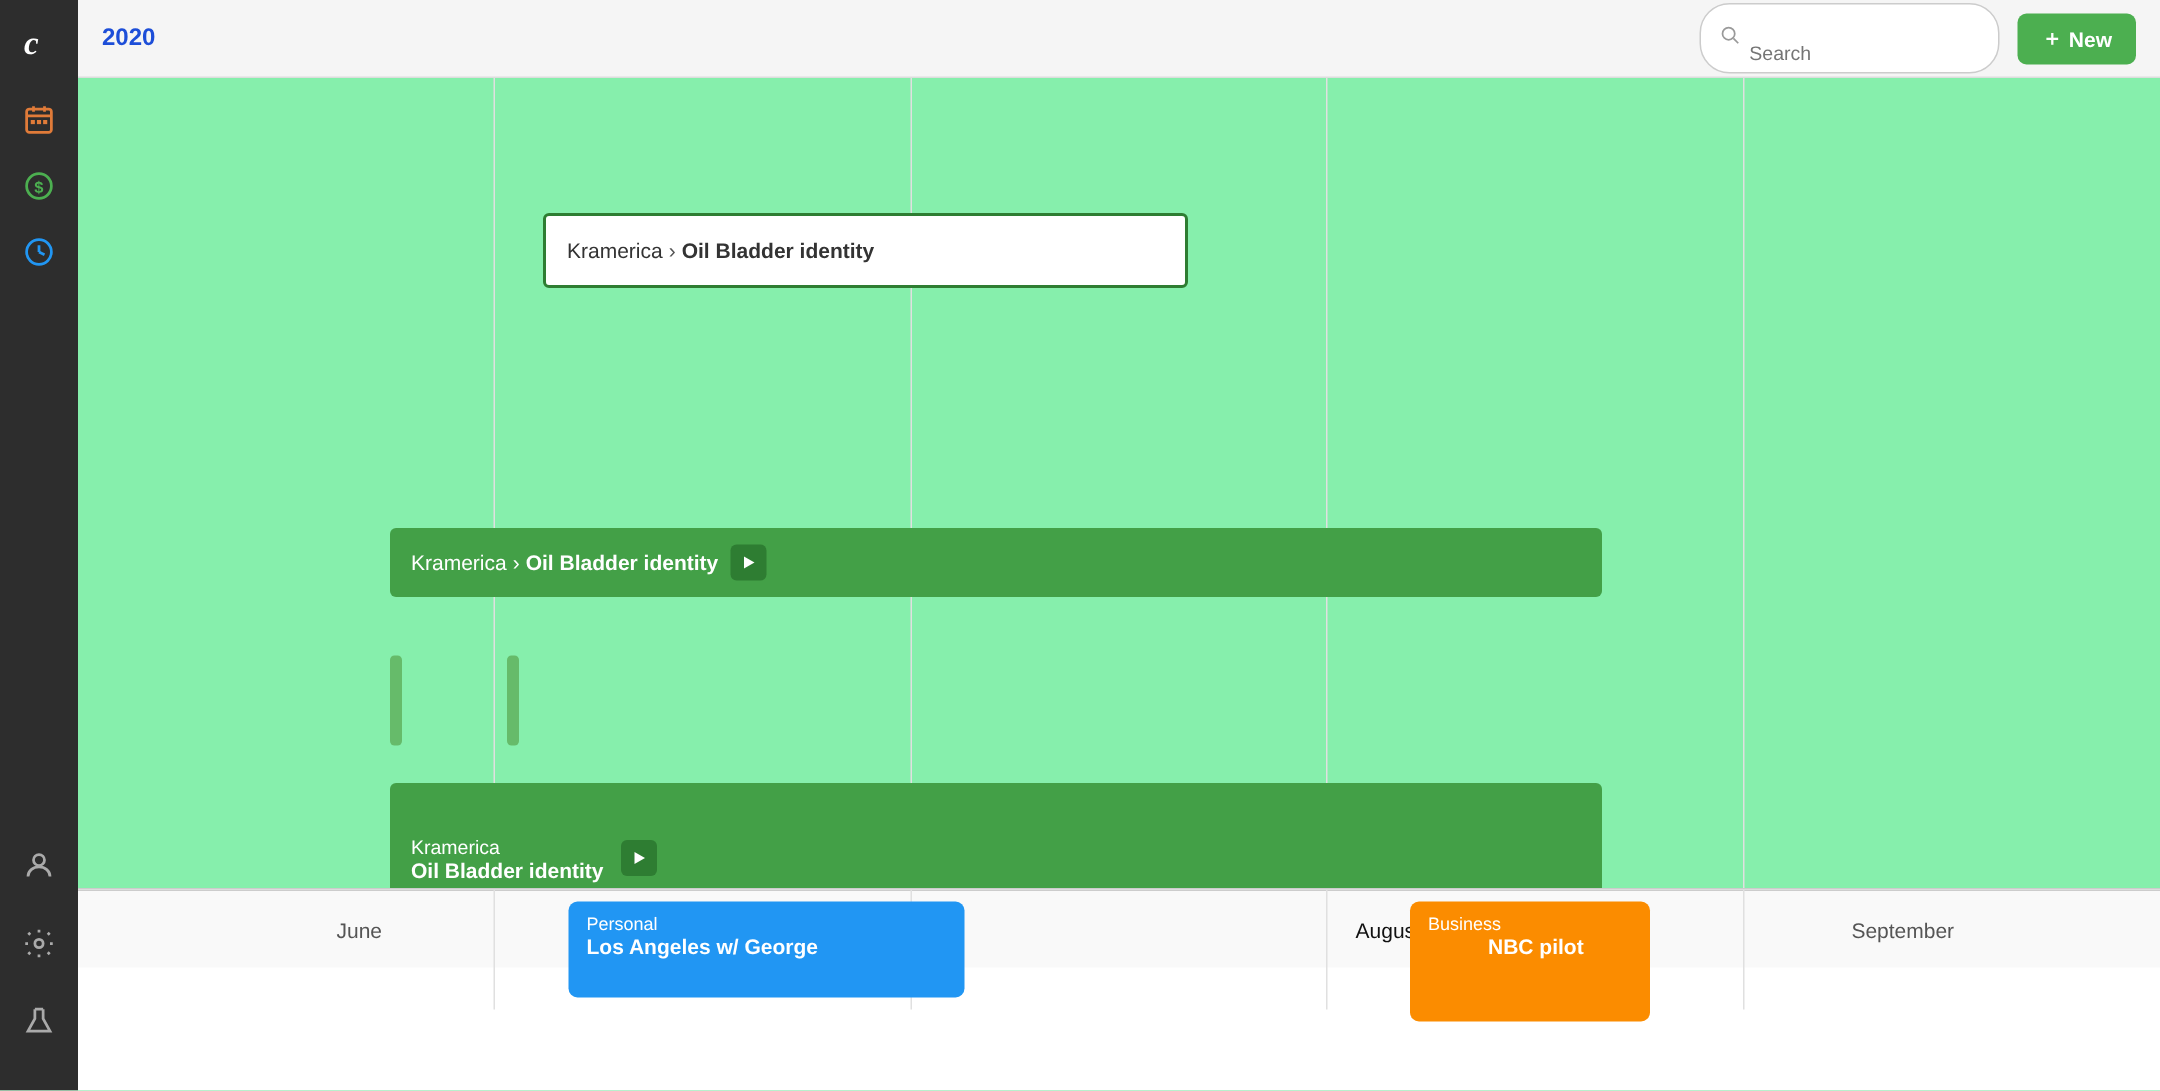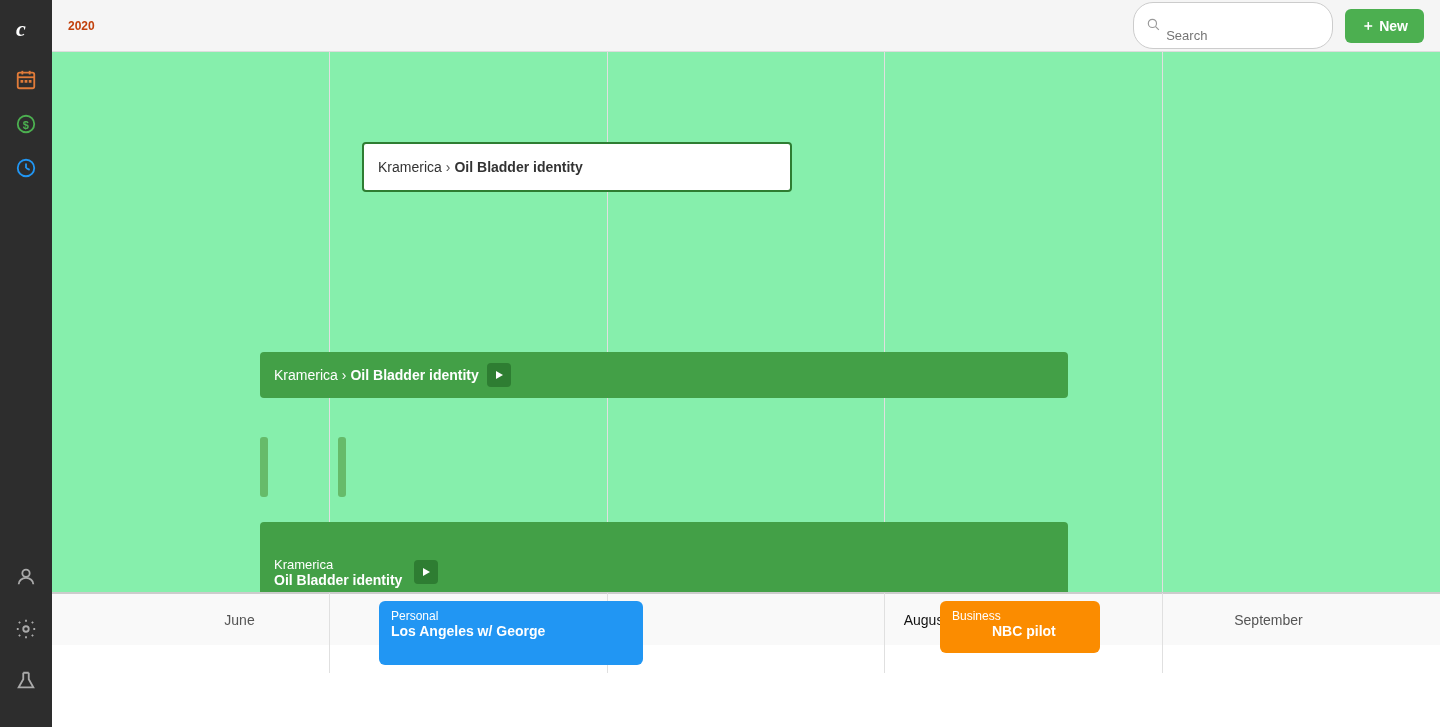--- a/index.html
+++ b/index.html
@@ -62,23 +62,23 @@
     #topbar {
       height: 52px;
       background: #f5f5f5;
       border-bottom: 1px solid #ddd;
       display: flex;
       align-items: center;
       padding: 0 16px;
       flex-shrink: 0;
     }
     #topbar-year {
-      font-size: 12px;
+      font-size: 16px;
       font-weight: 600;
-      color: #c2410c;
+      color: #1d4ed8;
       flex: 1;
     }
     #search-bar {
       display: flex;
       align-items: center;
       background: white;
       border: 1px solid #ccc;
       border-radius: 20px;
       padding: 5px 12px;
       width: 200px;
@@ -273,21 +273,21 @@
       font-size: 13px;
     }
     .blue-event .event-title { font-weight: 400; font-size: 12px; }
     .blue-event .event-name { font-weight: 700; font-size: 14px; }
 
     .orange-event {
       position: absolute;
       top: 8px;
       left: 888px;
       width: 160px;
-      height: 52px;
+      height: 80px;
       background: #fb8c00;
       border-radius: 6px;
       padding: 8px 12px;
       color: white;
       font-size: 13px;
     }
     .orange-event .event-title { font-weight: 400; font-size: 12px; }
     .orange-event .event-name { font-weight: 700; font-size: 14px; padding-left: 40px; }
 
     

